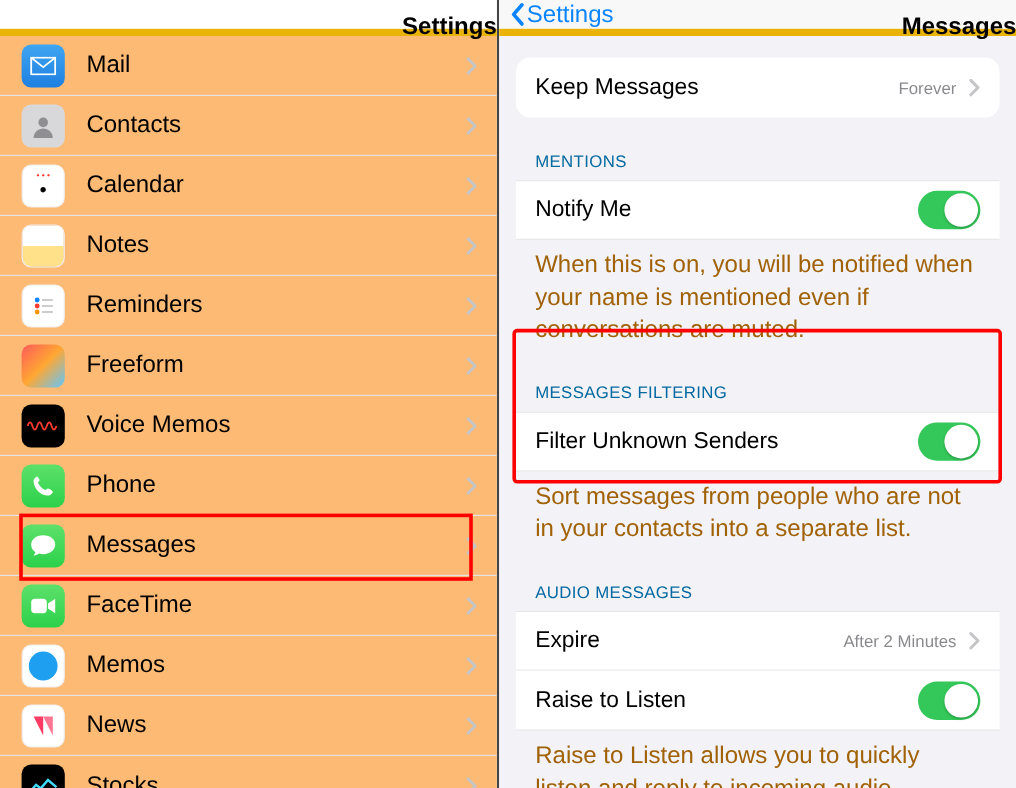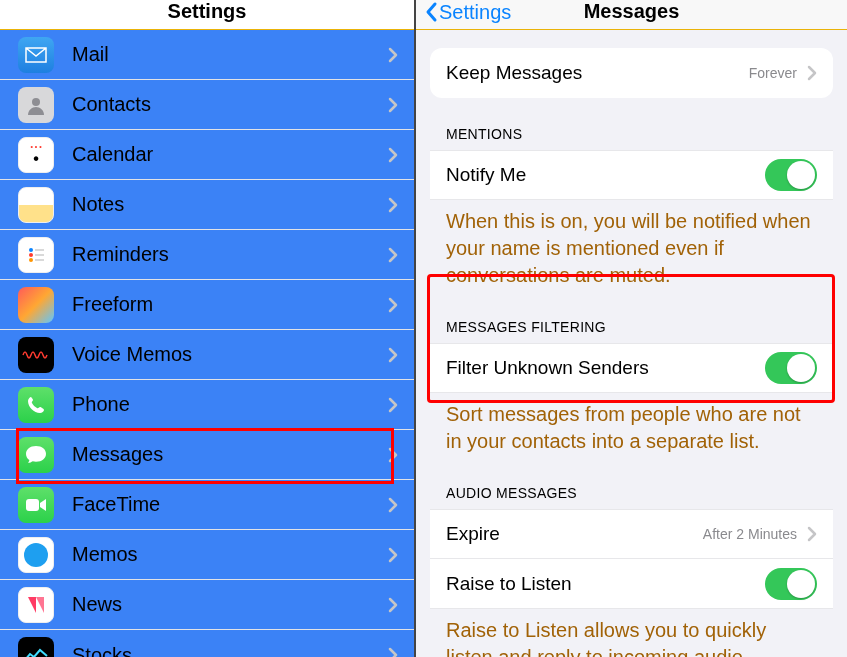--- a/index.html
+++ b/index.html
@@ -1,39 +1,39 @@
 <!DOCTYPE html>
 <html><head>
   <meta charset="utf-8">
   <style>
     * { margin: 0; padding: 0; box-sizing: border-box; font-family: -apple-system, BlinkMacSystemFont, "Segoe UI", "Helvetica Neue", Arial, sans-serif; -webkit-font-smoothing: antialiased; }
     body { display: flex; width: 847px; height: 657px; background: #fff; overflow: hidden; }
     .pane { height: 100%; position: relative; }
     .pane-left { width: 416px; border-right: 2px solid #444; background: #fff; }
     .pane-right { width: 431px; background: #f2f2f7; }
     
-    .header { height: 30px; background: #fff; border-bottom: 1px solid #eab308; display: flex; align-items: flex-start; justify-content: center; position: relative; padding-top: 0; }
+    .header { height: 30px; background: #fff; border-bottom: 6px solid #eab308; display: flex; align-items: flex-start; justify-content: flex-end; position: relative; padding-top: 11px; }
     .pane-right .header { background: #f8f8f8; }
     .header-title { font-weight: 600; font-size: 20px; }
     .back-btn { position: absolute; left: 8px; top: 0px; display: flex; align-items: center; color: #0a84ff; font-size: 20px; }
     .back-chev { margin-right: -1px; display: inline-flex; }
     .back-chev svg { width: 16px; height: 24px; }
     
-    .list { background: #3b82f6; overflow-y: hidden; }
+    .list { background: #fdba74; overflow-y: hidden; }
     .row { height: 50px; display: flex; align-items: center; padding: 0 16px 0 18px; border-bottom: 1px solid #e3e3e6; cursor: pointer; position: relative; }
     .row-icon { width: 36px; height: 36px; border-radius: 8px; margin-right: 18px; flex-shrink: 0; display: flex; align-items: center; justify-content: center; }
     .row-label { font-size: 20px; color: #000; flex: 1; }
     .chev-right { width: 10px; height: 16px; flex-shrink: 0; }
     .chev-right svg { width: 10px; height: 16px; fill: none; stroke: #c5c5c7; stroke-width: 2.5; stroke-linecap: round; stroke-linejoin: round; }
     .highlight-box { position: absolute; border: 3px solid #ff0000; pointer-events: none; }
     
     .scroll-right { height: calc(100% - 30px); overflow-y: hidden; }
     .group { margin-top: 12px; }
     .group:first-child { margin-top: 18px; }
-    .group-header { font-size: 14px; color: #000000; padding: 8px 20px 8px 20px; letter-spacing: .3px; margin-top: 20px; }
+    .group-header { font-size: 14px; color: #0369a1; padding: 8px 20px 8px 20px; letter-spacing: .3px; margin-top: 20px; }
     .cell { background: #fff; border-top: 1px solid #e7e7ea; border-bottom: 1px solid #e7e7ea; padding: 0 18px; height: 50px; display: flex; align-items: center; }
     .cell + .cell { border-top: 0; }
     .cell-label { font-size: 19px; color: #000; flex: 1; }
     .cell-value { font-size: 14px; color: #8a8a8e; margin-right: 10px; }
     .footer-text { font-size: 20px; color: #a16207; padding: 8px 20px 2px 20px; line-height: 1.35; }
     
     .switch { width: 52px; height: 32px; border-radius: 16px; background: #34c759; position: relative; }
     .switch::after { content: ""; position: absolute; width: 28px; height: 28px; background: #fff; border-radius: 14px; top: 2px; right: 2px; box-shadow: 0 1px 2px rgba(0,0,0,.25); }
     .switch.off { background: #e9e9eb; }
     .switch.off::after { right: auto; left: 2px; }

